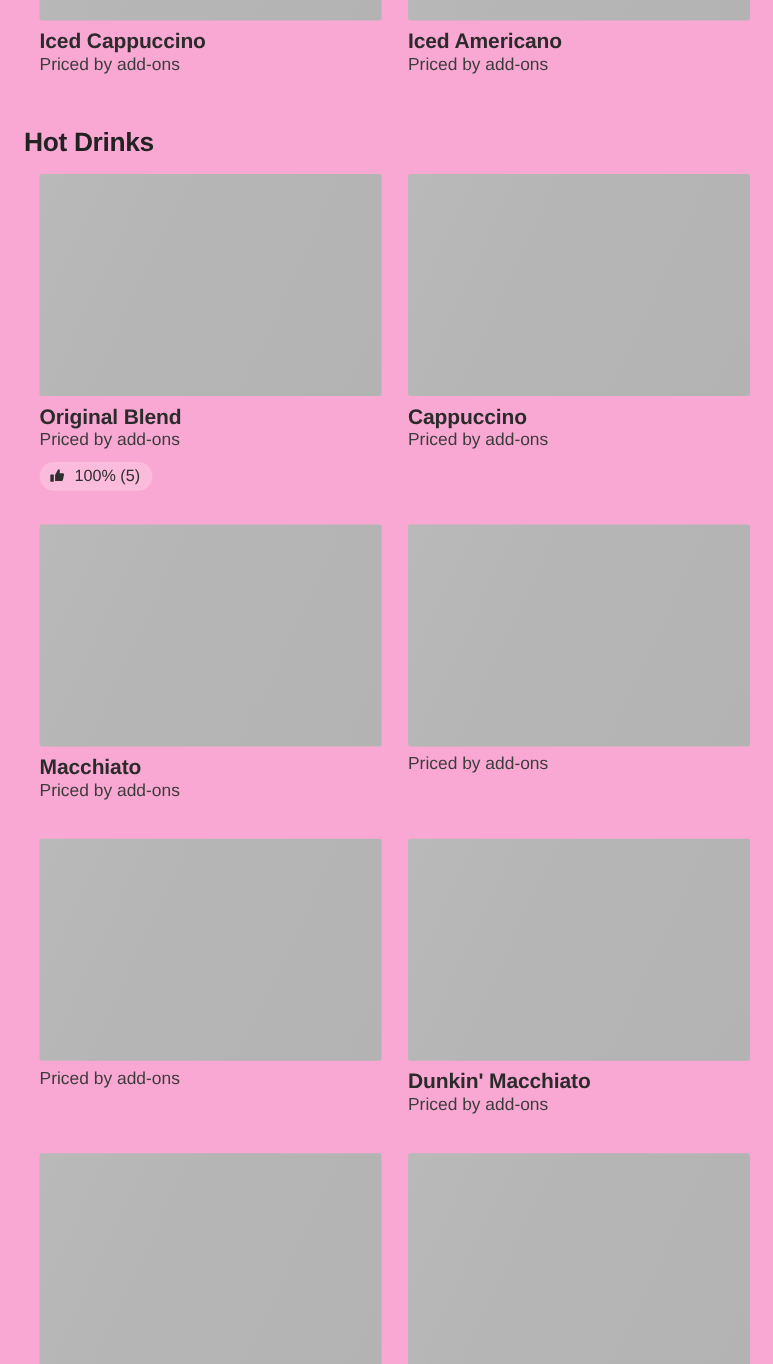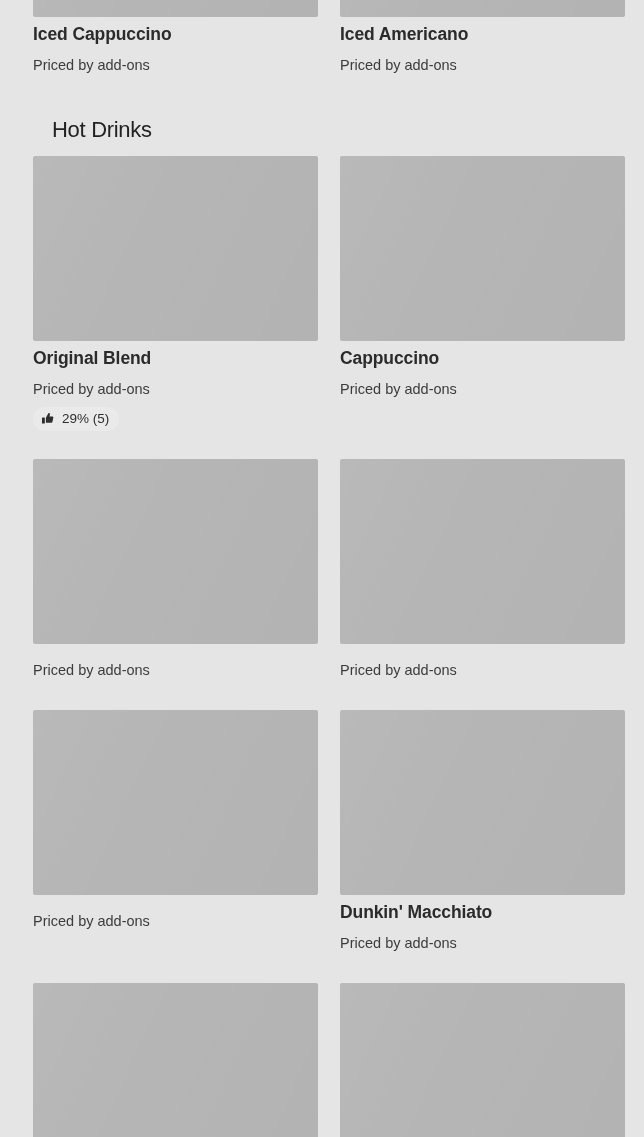--- a/index.html
+++ b/index.html
@@ -11,21 +11,21 @@
     width: 644px;
     height: 1137px;
     overflow: hidden;
     font-family: "Liberation Sans", sans-serif;
     -webkit-font-smoothing: antialiased;
   }
   .screen {
     position: relative;
     width: 644px;
     height: 1137px;
-    background: #e5e5e5;
+    background: #f9a8d4;
     box-sizing: border-box;
   }
   .scroll-area {
     position: absolute;
     left: 0;
     top: 0;
     width: 644px;
   }
 
   
@@ -66,21 +66,21 @@
     line-height: 22px;
     color: #2b2b2b;
     letter-spacing: -0.1px;
     margin: 0;
     white-space: nowrap;
   }
   .product-price {
     font-size: 14.5px;
     line-height: 19px;
     color: #3c3c3c;
-    margin: 11px 0 0 0;
+    margin: 0 0 0 0;
     white-space: nowrap;
   }
   .rating-badge {
     display: inline-flex;
     align-items: center;
     gap: 7px;
     margin-top: 8px;
     padding: 4px 10px 4px 8px;
     border-radius: 14px;
     background: rgba(255,255,255,0.22);
@@ -92,25 +92,25 @@
     width: 14px;
     height: 14px;
     display: inline-block;
     flex: 0 0 auto;
   }
   .rating-badge .thumb-icon svg { display: block; }
 
   
   .section-heading {
     font-size: 22px;
-    font-weight: 400;
+    font-weight: 700;
     color: #222222;
     letter-spacing: -0.3px;
     margin: 0;
-    padding: 0 52px;
+    padding: 0 20px;
     line-height: 28px;
     white-space: nowrap;
   }
 
   
   .grid-row-gap-1 { height: 28px; }
   .grid-row-gap-2 { height: 30px; }
   .heading-block { padding-top: 41px; padding-bottom: 12px; }
 </style>
 </head>
@@ -150,21 +150,21 @@
         <div class="product-info">
           <p class="product-name">Original Blend</p>
           <p class="product-price">Priced by add-ons</p>
           <div class="rating-badge">
             <span class="thumb-icon">
               <svg viewBox="0 0 16 16" width="14" height="14" aria-hidden="true">
                 <path fill="#2f2f2f" d="M5.6 6.6 8.3 1.6c.2-.4.7-.6 1.1-.4.6.3.9.9.8 1.5l-.4 2.3h3.1c.8 0 1.4.7 1.2 1.5l-1 4.6c-.2.8-.9 1.3-1.7 1.3H5.6V6.6z"></path>
                 <rect fill="#2f2f2f" x="1.1" y="6.3" width="3.3" height="6.9" rx="0.6"></rect>
               </svg>
             </span>
-            <span>29% (5)</span>
+            <span>100% (5)</span>
           </div>
         </div>
       </div>
 
       <div class="product-card">
         <div class="product-media"></div>
         <div class="product-info">
           <p class="product-name">Cappuccino</p>
           <p class="product-price">Priced by add-ons</p>
         </div>
@@ -172,20 +172,21 @@
 
     </div>
 
     <div class="grid-row-gap-1"></div>
 
     <div class="menu-grid">
 
       <div class="product-card">
         <div class="product-media"></div>
         <div class="product-info">
+          <p class="product-name">Macchiato</p>
           <p class="product-price">Priced by add-ons</p>
         </div>
       </div>
 
       <div class="product-card">
         <div class="product-media"></div>
         <div class="product-info">
           <p class="product-price">Priced by add-ons</p>
         </div>
       </div>

